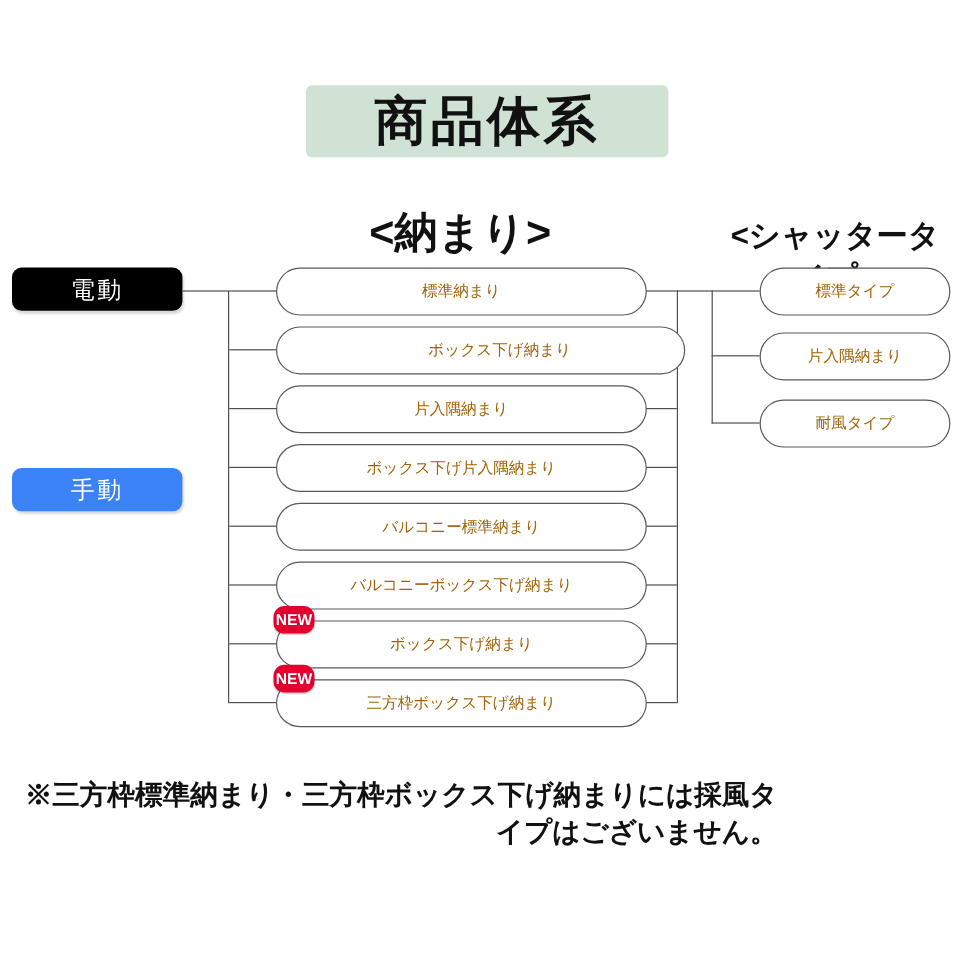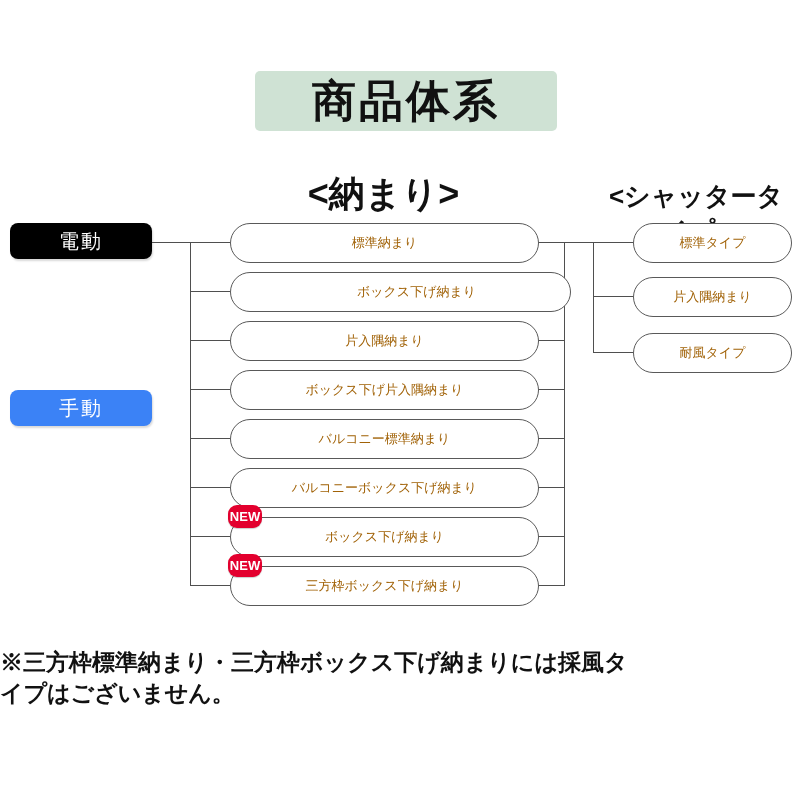--- a/index.html
+++ b/index.html
@@ -36,21 +36,21 @@
   .line{background:#4f4f4f;}
   .hline{height:1px;}
   .vline{width:1px;}
   .new-badge{
     left:228px;width:34px;height:23px;background:#e3002e;border-radius:9px;
     display:flex;align-items:center;justify-content:center;
     color:#ffffff;font-size:13px;font-weight:bold;z-index:3;
     box-shadow:0 1px 1px rgba(0,0,0,0.2);
   }
   .note{
-    left:0;top:647px;width:648px;text-align:left;
+    left:0;top:647px;width:648px;text-align:right;
     font-size:23px;font-weight:700;color:#111;
   }
 </style>
 </head>
 <body>
 
 <div class="abs title-banner">商品体系</div>
 
 <div class="abs col-header nakamari-header">&lt;納まり&gt;</div>
 <div class="abs col-header shutter-header">&lt;シャッタータイプ&gt;</div>

